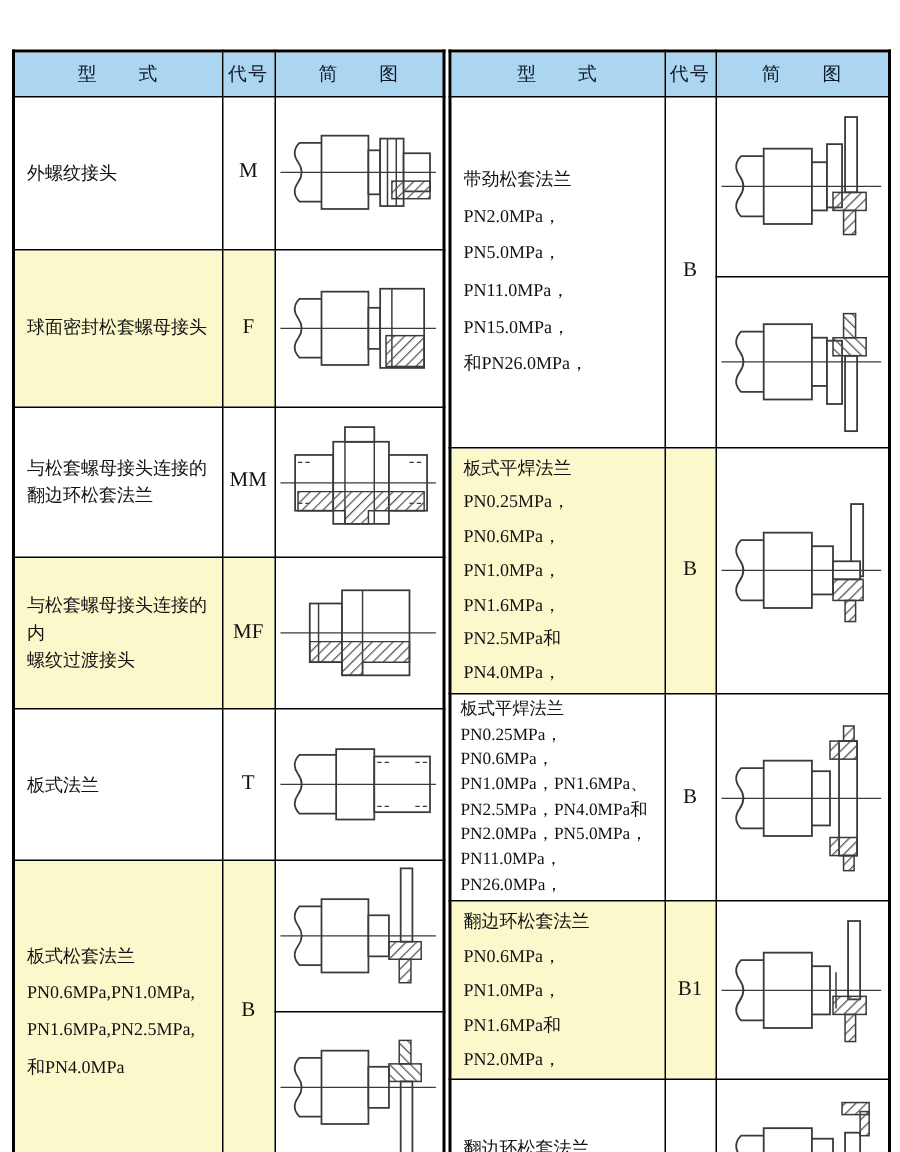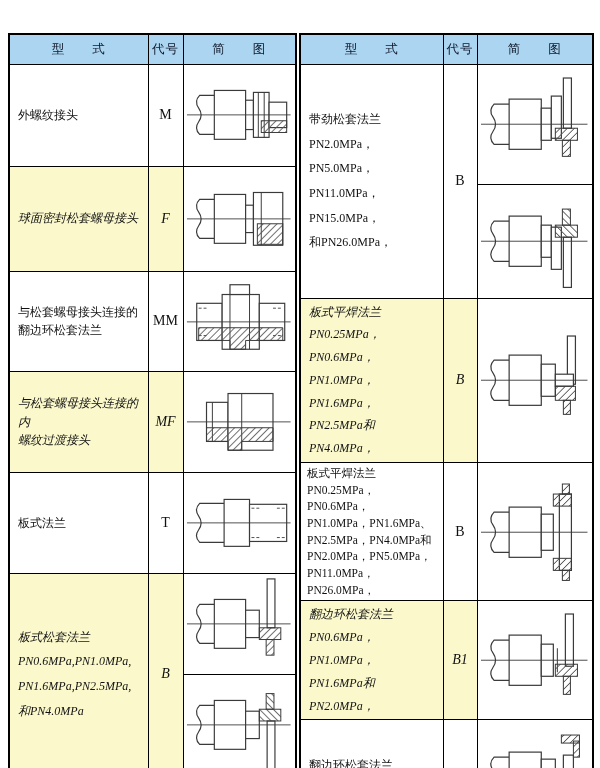--- a/index.html
+++ b/index.html
@@ -16,21 +16,21 @@
       color:#0f172a;letter-spacing:1px;}
   .tc{font-family:"Liberation Serif",serif;font-size:12px;line-height:1.55;
       padding:2px 8px;text-align:left;white-space:pre-line;}
   .roomy{line-height:2.05;margin-left:10px;}
   .roomy2{line-height:1.9;}
   .dense{font-size:11.5px;line-height:1.45;padding:2px 6px;}
   .cc{font-family:"Liberation Serif",serif;font-size:14px;text-align:center;}
   .dc{background:#fff;padding:1px;}
   .dc .dg{width:100%;height:100%;}
   .dc svg{display:block;width:100%;height:100%;}
-  .y{background:var(--ylw,#fbf9cc);font-style:italic;}
+  .y{background:var(--ylw,#fbf9cc);}
 </style>
 </head>
 <body>
 
 <div id="page">
 
   <svg width="0" height="0" style="position:absolute">
     <defs>
       <pattern id="hx" patternUnits="userSpaceOnUse" width="5" height="5" patternTransform="rotate(45)">
         <line x1="0" y1="0" x2="0" y2="5" stroke="#555" stroke-width="1.7"></line>

